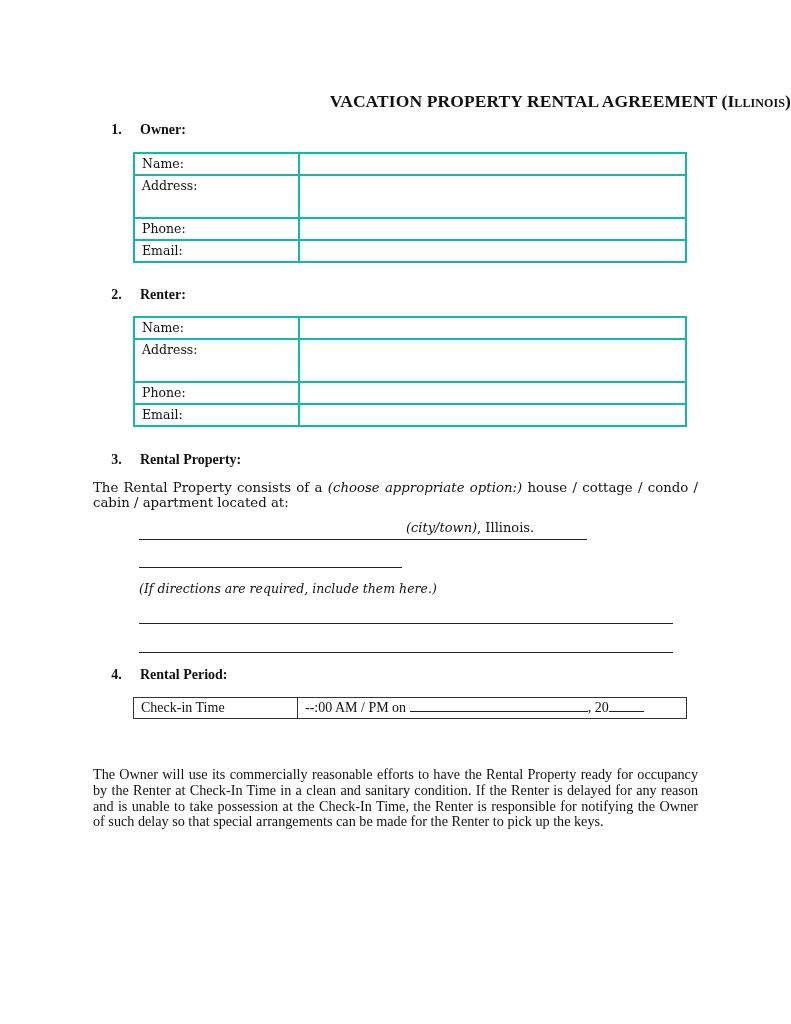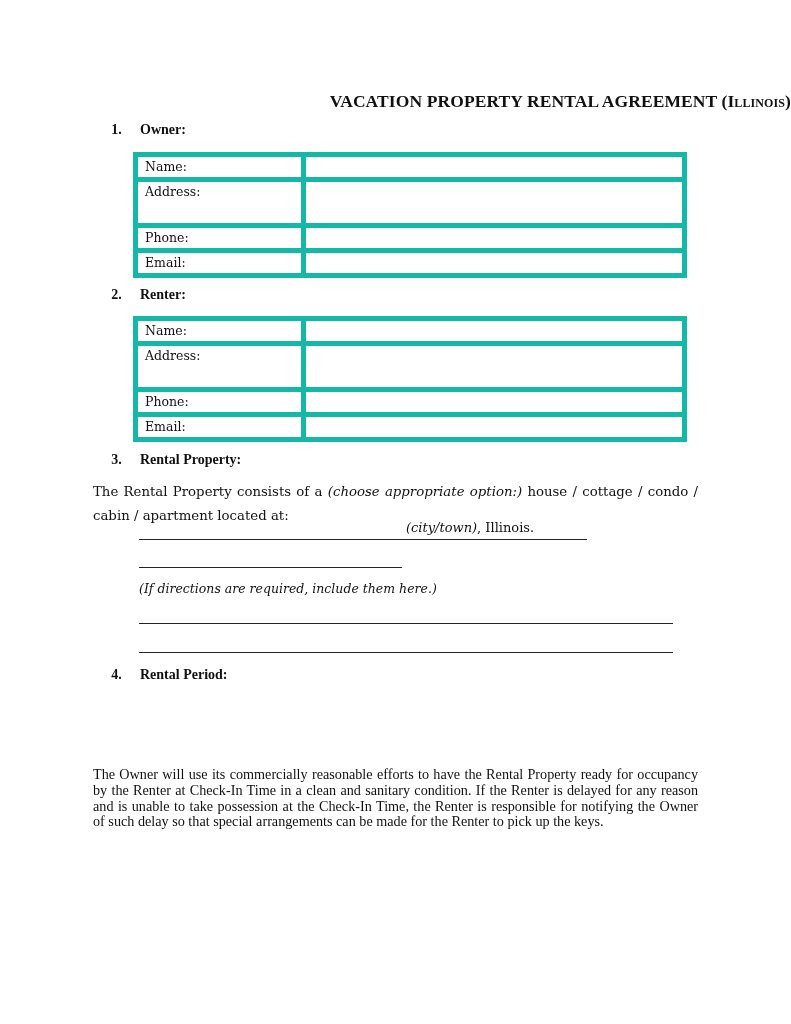--- a/index.html
+++ b/index.html
@@ -6,25 +6,25 @@
   body { width: 791px; height: 1024px; position: relative; overflow: hidden;
          font-family: "DejaVu Serif", "Liberation Serif", serif; color: #111; }
   .page { position: absolute; left: 0; top: 0; width: 791px; height: 1024px; }
   .title { position: absolute; left: 0; width: 791px; top: 91px; text-align: right;
            font-family: "Liberation Serif", serif; font-weight: bold; font-size: 17.5px; letter-spacing: 0.1px; }
   .title .sc { font-variant: small-caps; }
   .sec { position: absolute; left: 93px; font-family: "Liberation Serif", serif; font-weight: bold; font-size: 14px; text-align: center; }
   .sec .num { display: inline-block; width: 47px; }
   table.info { position: absolute; left: 133px; width: 554px; border-collapse: collapse;
                font-family: "DejaVu Serif", serif; font-size: 12.5px; }
-  table.info td { border: 5px solid #14b8a6; padding: 0 7px; vertical-align: top; line-height: 20px; }
+  table.info td { border: 2px solid #14b8a6; padding: 0 7px; vertical-align: top; line-height: 20px; }
   table.info td.lbl { width: 149px; }
   table.info tr.r1 td { height: 20px; }
   table.info tr.r2 td { height: 41px; }
-  .para { position: absolute; left: 93px; width: 605px; font-size: 13px; line-height: 24px;
+  .para { position: absolute; left: 93px; width: 605px; font-size: 13px; line-height: 15px;
           text-align: justify; font-family: "DejaVu Serif", serif; }
   .para i, .it { font-style: italic; font-family: "DejaVu Serif", serif; }
   .line { position: absolute; height: 0; border-top: 1px solid #222; }
   .txt { position: absolute; font-size: 13px; font-family: "DejaVu Serif", serif; }
   table.period { position: absolute; left: 133px; top: 697px; width: 554px; border-collapse: collapse;
                  font-family: "Liberation Serif", serif; font-size: 14px; }
   table.period td { border: 1px solid #333; padding: 0 7px; height: 20px; line-height: 20px; }
   table.period td.lbl { width: 149px; }
   .blank { display: inline-block; border-bottom: 1px solid #222; height: 12px; vertical-align: baseline; }
 </style>
@@ -93,18 +93,22 @@
   <div class="txt" style="left:406px; top:520px;"><i>(city/town)</i><span>, Illinois.</span></div>
   <div class="txt it" style="left:139px; top:581px; font-size:12.5px;">(If directions are required, include them here.)</div>
   <div class="line" style="left:139px; top:623px; width:534px;"></div>
   <div class="line" style="left:139px; top:652px; width:534px;"></div>
 
   <div class="sec" style="top:667px;">
     <span class="num">4.</span><span>Rental Period:</span>
   </div>
   <table class="period">
     <tbody>
+        <tr>
+      <td class="lbl">Check-in Time</td>
+      <td><span>--:00 AM / PM on</span> <span class="blank" style="width:178px;"></span><span>, 20</span><span class="blank" style="width:35px;"></span></td>
+    </tr>
   </tbody>
     </table>
 
   <div class="para" style="top:767px; font-family:'Liberation Serif', serif; font-size:14.2px; line-height:15.8px;">The Owner will use its commercially reasonable efforts to have the Rental Property ready for occupancy by the Renter at Check-In Time in a clean and sanitary condition. If the Renter is delayed for any reason and is unable to take possession at the Check-In Time, the Renter is responsible for notifying the Owner of such delay so that special arrangements can be made for the Renter to pick up the keys.</div>
 
 </div>
 
 </body></html>

